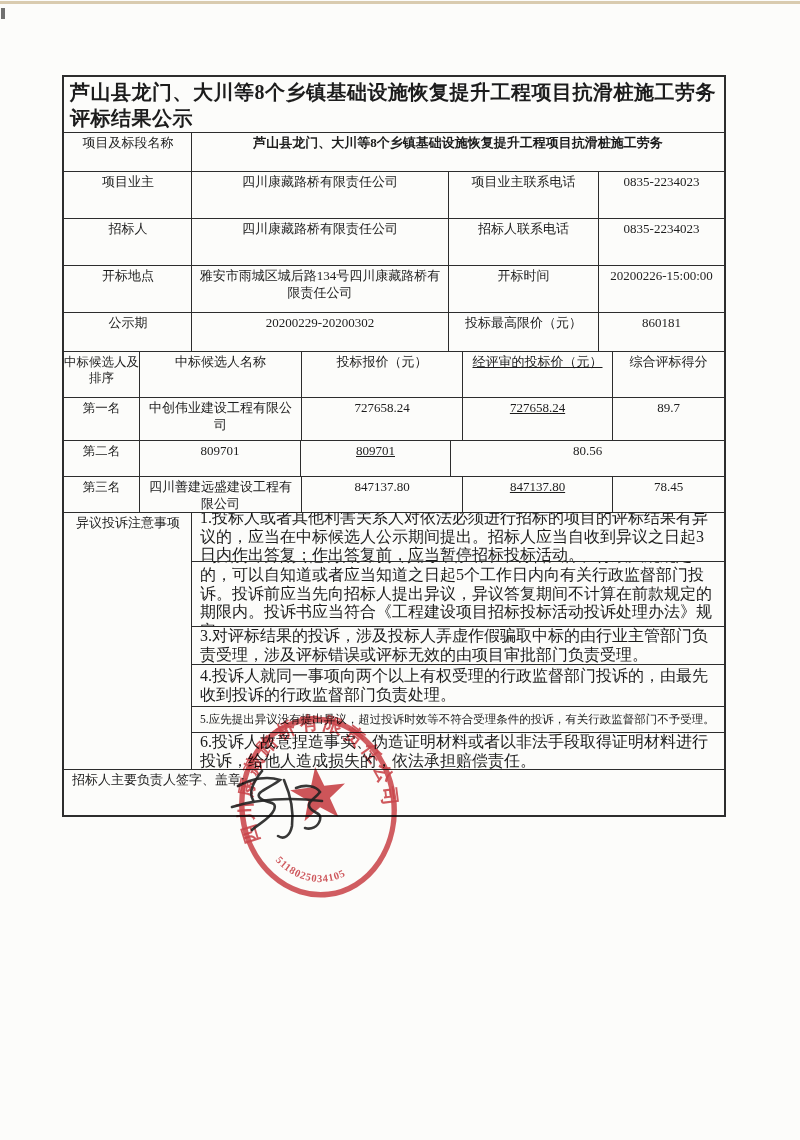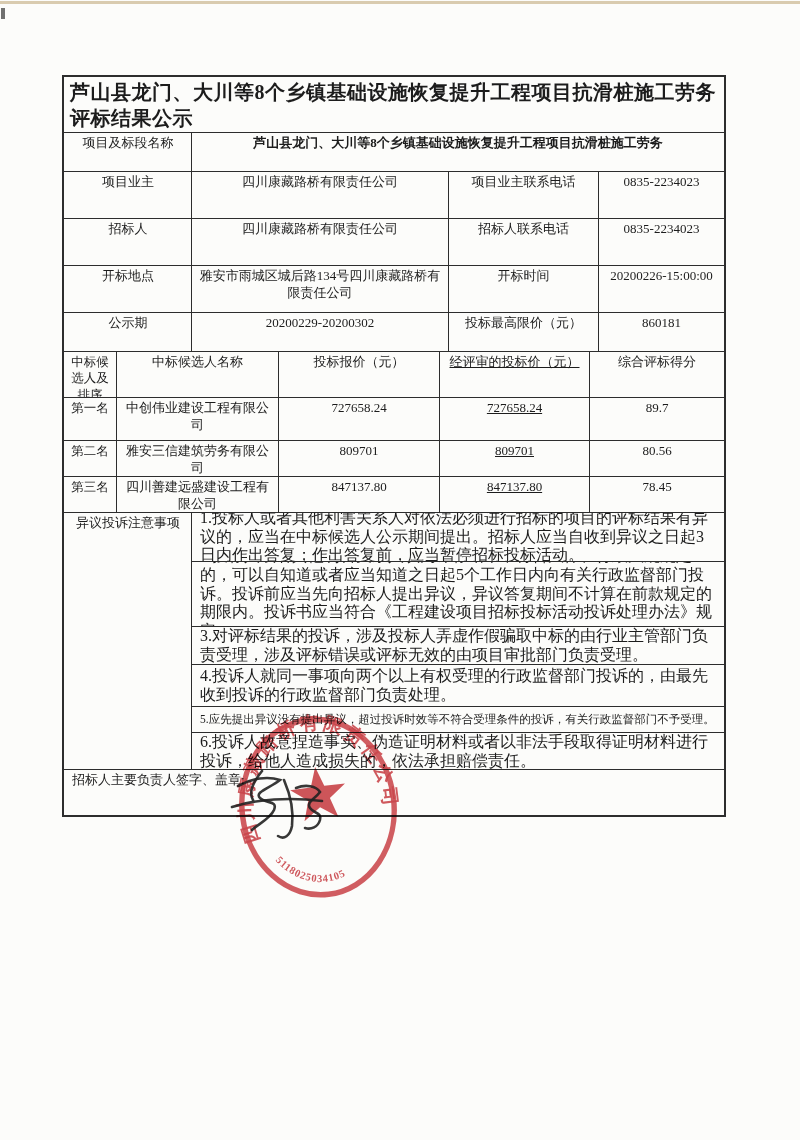--- a/index.html
+++ b/index.html
@@ -22,21 +22,21 @@
     display:flex;align-items:flex-start;justify-content:center;
     text-align:center;font-size:13px;line-height:1.3;padding:2px 6px;
     flex-shrink:0;overflow:hidden;
   }
   .cell:last-child{border-right:none;}
   .title-cell{flex:1;flex-direction:column;font-size:20px;font-weight:700;line-height:26px;letter-spacing:.5px;}
   .w-label{width:128px;padding-left:7px;}
   .w-val{width:257px;}
   .w-lbl2{width:150px;}
   .w-last{flex:1;width:auto;}
-  .c0{width:53px;font-size:12.5px;padding:2px 6px;}
+  .c0{width:76px;font-size:12.5px;padding:2px 0;}
   .c1{width:162px;}
   .c2{width:161px;}
   .c3{width:150px;text-decoration:underline;}
   .c4{flex:1;width:auto;}
   .semibold{font-weight:600;}
   .obj-items{flex:1;display:block;padding:0;align-items:stretch;}
   .obj-item{
     box-sizing:border-box;border-bottom:1.5px solid #2d2d2d;
     display:flex;align-items:center;text-align:left;
     font-size:16px;line-height:1.18;padding:1px 8px;overflow:hidden;
@@ -105,21 +105,20 @@
     <div class="row" style="height:43px">
       <div class="cell c0">第一名</div>
       <div class="cell c1">中创伟业建设工程有限公司</div>
       <div class="cell c2">727658.24</div>
       <div class="cell c3">727658.24</div>
       <div class="cell c4">89.7</div>
     </div>
 
     <div class="row" style="height:36px">
       <div class="cell c0">第二名</div>
-      <div class="cell c1">雅安三信建筑劳务有限公司</div>
       <div class="cell c2">809701</div>
       <div class="cell c3">809701</div>
       <div class="cell c4">80.56</div>
     </div>
 
     <div class="row" style="height:36px">
       <div class="cell c0">第三名</div>
       <div class="cell c1">四川善建远盛建设工程有限公司</div>
       <div class="cell c2">847137.80</div>
       <div class="cell c3">847137.80</div>

